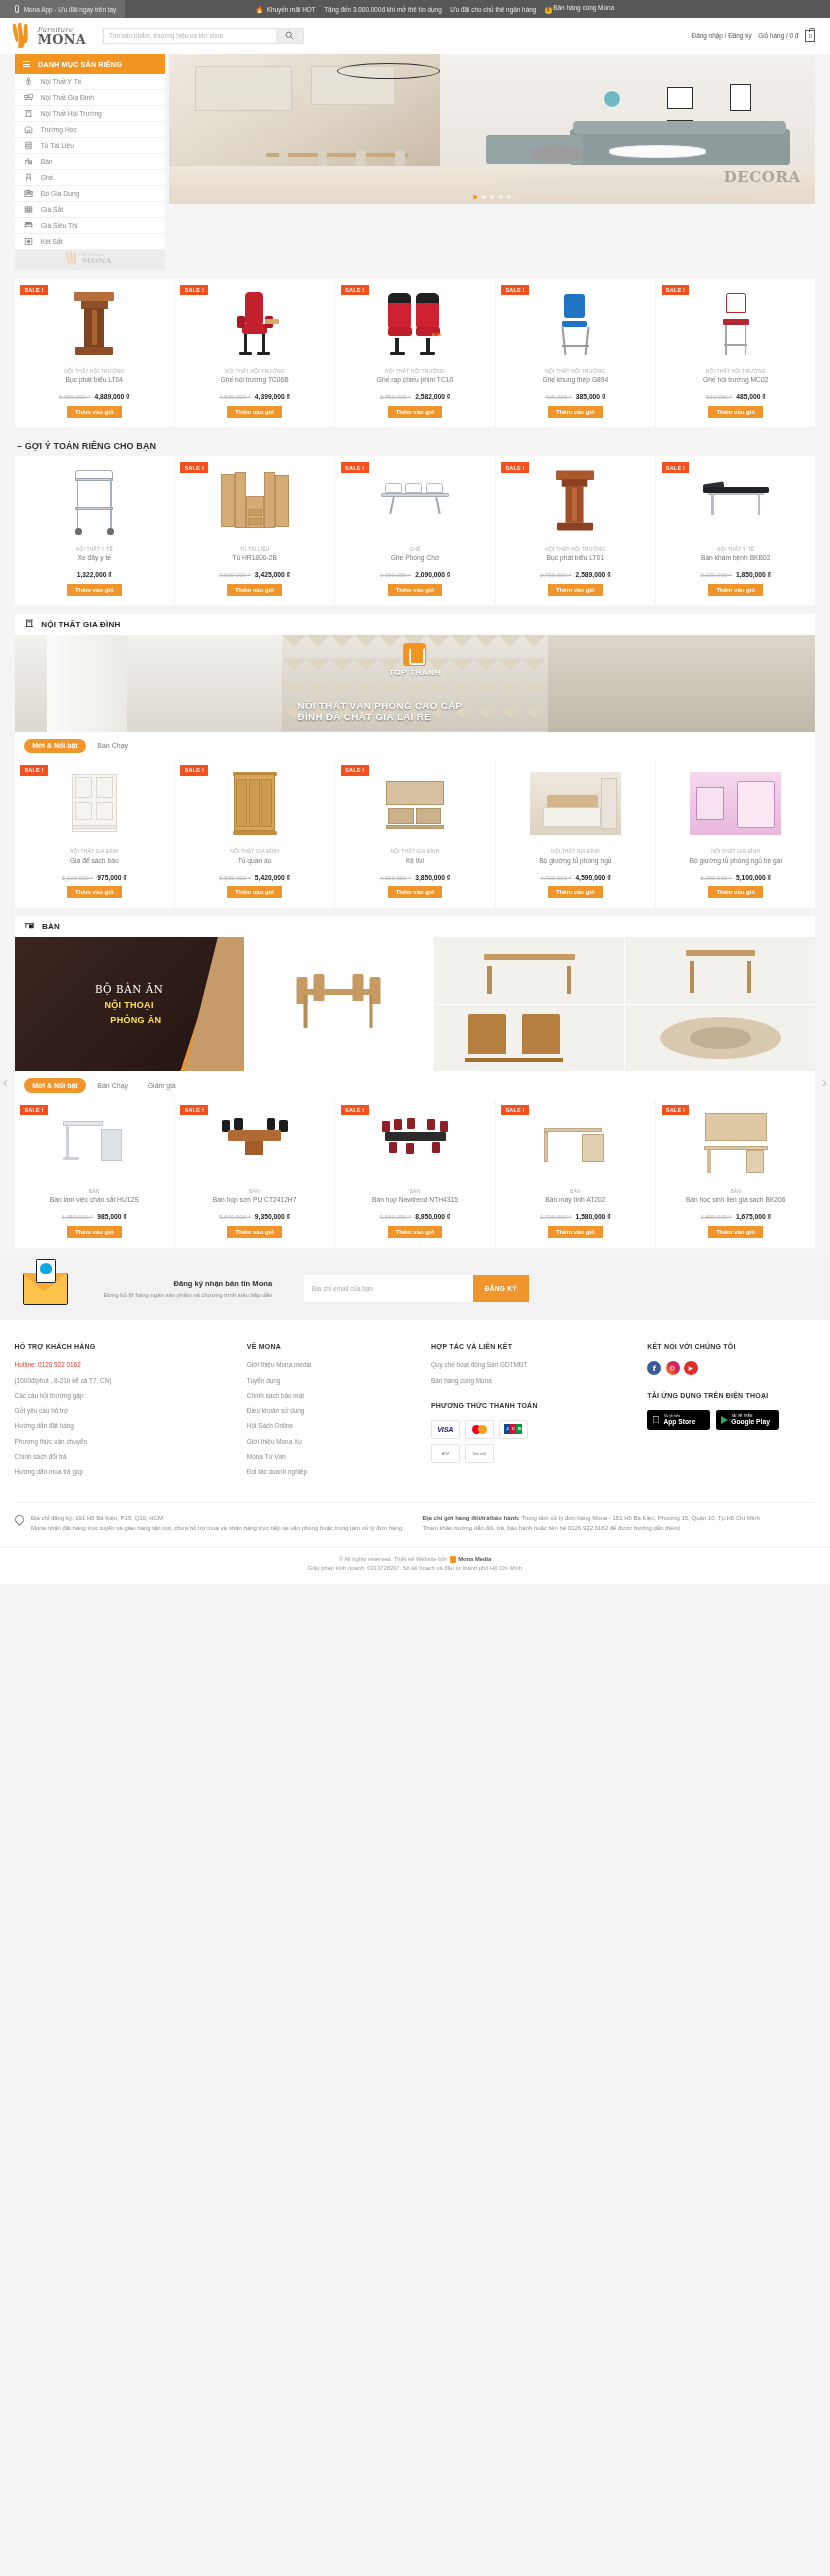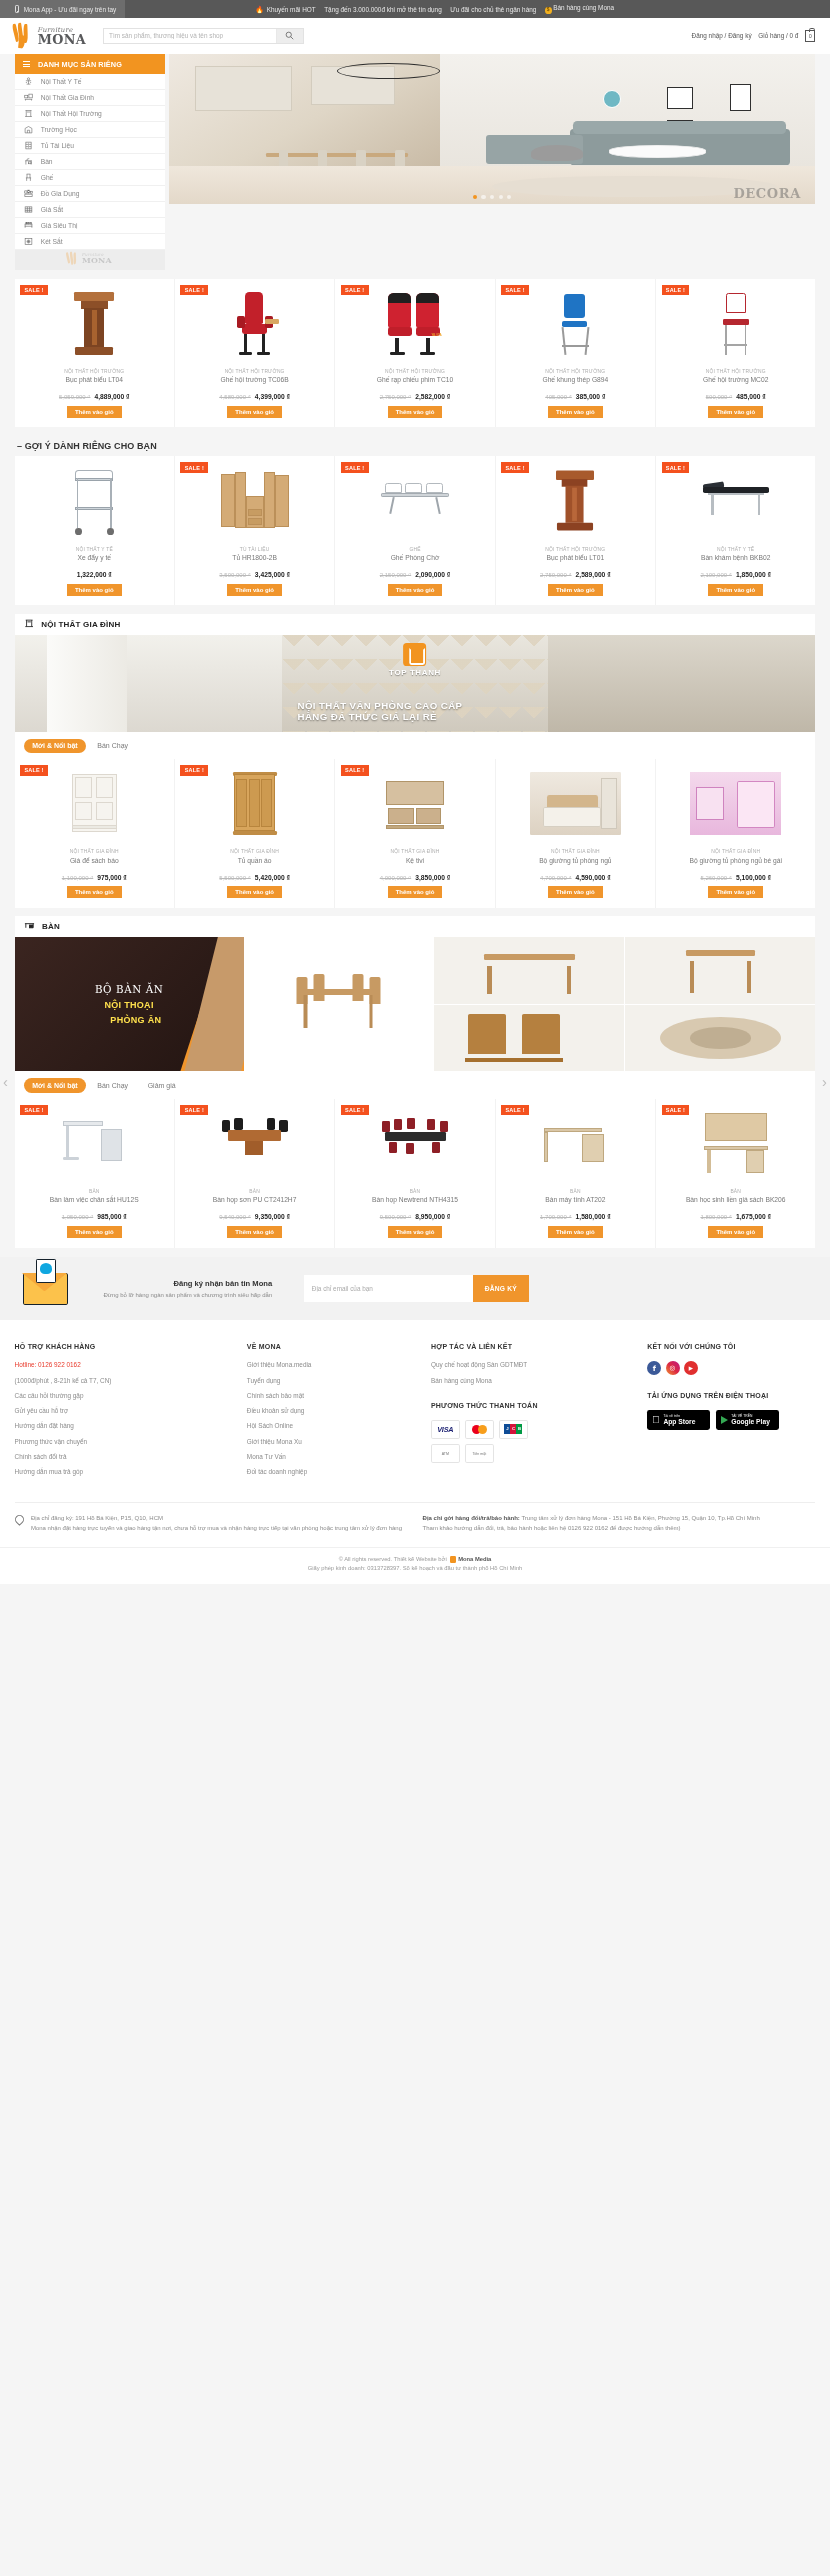--- a/index.html
+++ b/index.html
@@ -147,22 +147,22 @@
   .hero-frame { position: absolute; background: #fff; border: 1.2px solid #2f2f2f; }
   .hero-lamp {
     position: absolute; left: 26%; top: 6%; width: 16%; height: 16px;
     border: 1.8px solid #2f2f2f; border-radius: 50%;
   }
   .hero-rug {
     position: absolute; right: 6%; bottom: 7.3px; width: 44%; height: 20.7px;
     background: #e6ded2; border-radius: 50%/55%;
   }
   .hero-wm {
-    position: absolute; right: 14.6px; bottom: 3px; font-family: "DejaVu Serif", serif;
-    font-weight: bold; font-size: 13px; color: rgba(90,90,90,.45); letter-spacing: 0.6px;
+    position: absolute; right: 14.6px; bottom: 18px; font-family: "DejaVu Serif", serif;
+    font-weight: bold; font-size: 15px; color: rgba(90,90,90,.45); letter-spacing: 0.6px;
   }
   .hero-dots {
     position: absolute; bottom: 4.9px; left: 0; right: 0; display: flex;
     justify-content: center; gap: 4.3px;
   }
   .hero-dots i {
     width: 4.3px; height: 4.3px; border-radius: 50%; background: rgba(255,255,255,.6);
     display: block; cursor: pointer;
   }
   .hero-dots i.on { background: #f29420; }
@@ -873,21 +873,21 @@
             <span class="price-new">485,000 ₫</span>
           </div>
           <button class="btn-cart">Thêm vào giỏ</button>
         </div>
 
       </div>
     </div>
   </div>
 
   <div class="sec">
-    <div class="sec-title-plain">– GỢI Ý DÀNH RIÊNG CHO BẠN</div>
+    <div class="sec-title-plain">– GỢI Ý TOÁN RIÊNG CHO BẠN</div>
     <div class="panel">
       <div class="prod-grid">
 
         <div class="prod">
           <div class="prod-img">
             <div class="trolley">
               <div class="rail"></div>
                 <div class="sh t"></div>
                 <div class="sh b"></div>
               <div class="post a"></div>
@@ -1005,21 +1005,21 @@
       <div class="banner-fam">
         <div class="bf-pane bf1"></div>
         <div class="bf-pane bf2">
           <div class="bf-zig"></div>
           <div class="banner-topdecora">
             <div class="td-mark"></div>
             <div class="td-name">TOP THANH</div>
           </div>
           <div class="banner-office">
             <div class="bo-l1">NỘI THẤT VĂN PHÒNG CAO CẤP</div>
-            <div class="bo-l2">HÀNG ĐÁ THỨC GIÁ LẠI RẺ</div>
+            <div class="bo-l2">ĐÌNH ĐÁ CHẤT GIÁ LẠI RẺ</div>
           </div>
         </div>
         <div class="bf-pane bf3"></div>
       </div>
 
       <div class="tabs-row">
         <div class="tab on">Mới &amp; Nổi bật</div>
         <div class="tab">Bán Chạy</div>
       </div>
 

